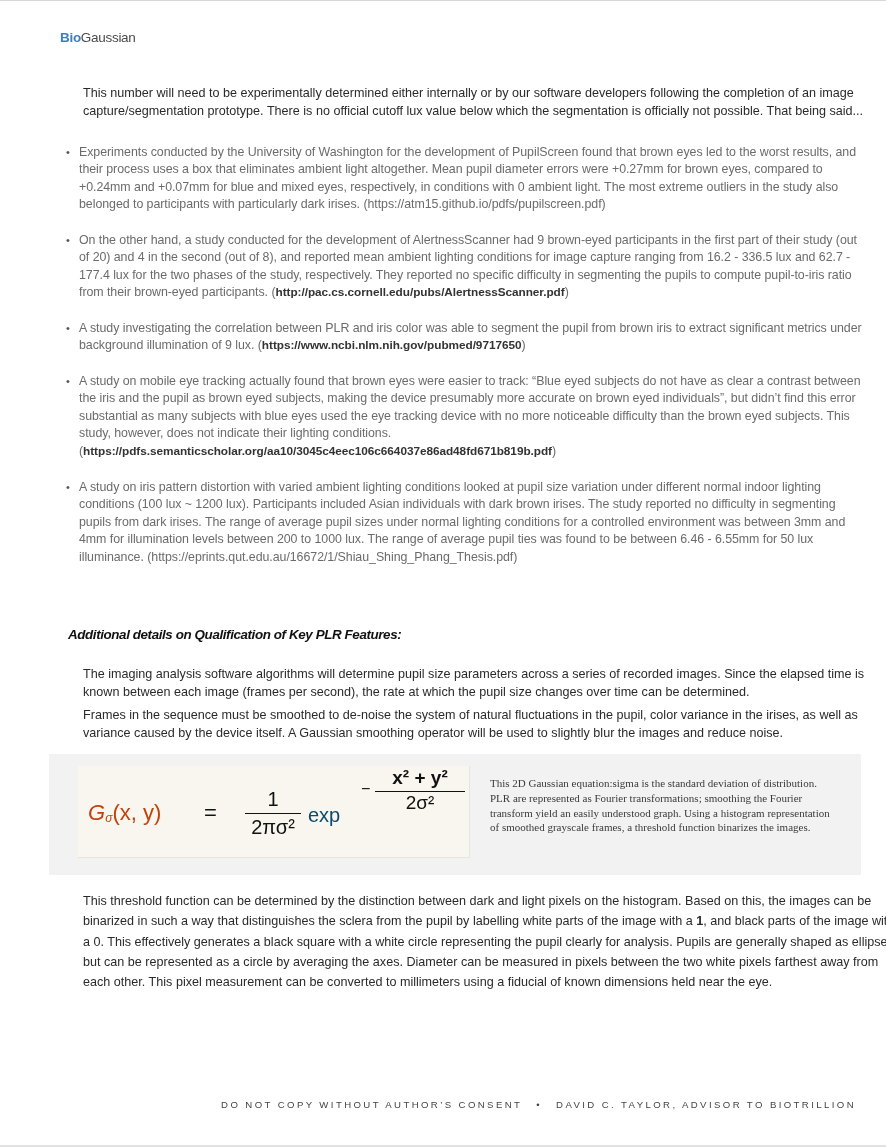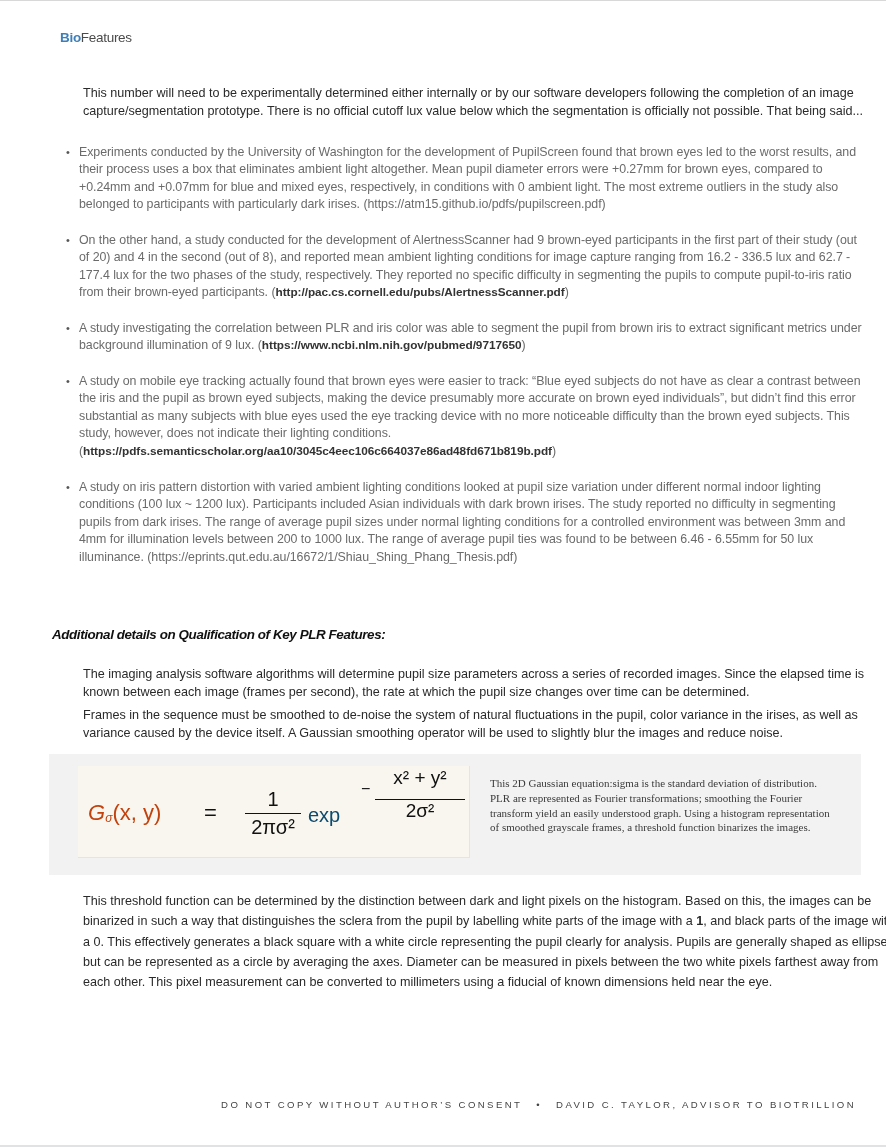--- a/index.html
+++ b/index.html
@@ -12,49 +12,49 @@
     .logo .bio { color: #3f7fb8; }
     .logo .tril { color: #4a4a4a; font-weight: normal; }
 
     .para { position: absolute; left: 52px; width: 812px; font-size: 12.6px; line-height: 17.6px; color: #2a2a2a; margin-left: 31px; }
     .bullets { position: absolute; left: 66px; width: 800px; list-style: none; }
     .bullets li { position: relative; padding-left: 13px; font-size: 12.4px; line-height: 17.4px; color: #6b6b6b; letter-spacing: -0.05px; }
     .bullets li::before { content: "\2022"; position: absolute; left: 0; top: 0; color: #555; font-size: 11px; }
     .bullets .url-bold { color: #333; font-weight: bold; font-size: 11.8px; }
     .bullets .url-plain { color: #6b6b6b; }
 
-    .section-title { position: absolute; left: 52px; top: 627px; font-size: 13.4px; font-weight: bold; font-style: italic; color: #111; letter-spacing: -0.4px; }
+    .section-title { position: absolute; left: 68px; top: 627px; font-size: 13.4px; font-weight: bold; font-style: italic; color: #111; letter-spacing: -0.4px; }
 
     .eq-panel { position: absolute; left: 49px; top: 754px; width: 812px; height: 121px; background: #f2f2f2; }
     .eq-box { position: absolute; left: 29px; top: 12px; width: 392px; height: 92px; background: #f8f6ee; border-right: 1px solid #e6e4dc; border-bottom: 1px solid #e6e4dc; }
     .eq-lhs { position: absolute; left: 10px; top: 34px; font-size: 22px; color: #c2410c; font-family: "Liberation Sans", sans-serif; }
     .eq-lhs sub { font-size: 12px; font-style: italic; vertical-align: -2px; }
     .eq-lhs i { font-style: italic; }
     .eq-eq { position: absolute; left: 126px; top: 34px; font-size: 22px; color: #111; }
     .eq-frac { position: absolute; left: 167px; top: 22px; width: 56px; text-align: center; font-size: 20px; color: #111; }
     .eq-frac .num { display: block; border-bottom: 1.5px solid #111; padding-bottom: 2px; }
     .eq-frac .den { display: block; padding-top: 2px; }
     .eq-exp { position: absolute; left: 230px; top: 38px; font-size: 20px; color: #0c4a6e; }
     .eq-sup { position: absolute; left: 283px; top: 0px; font-size: 19px; color: #111; }
     .eq-sup .minus { position: absolute; left: 0; top: 14px; font-size: 16px; }
     .eq-sup .fr { position: absolute; left: 14px; top: 0; width: 90px; text-align: center; }
-    .eq-sup .fr .num { display: block; border-bottom: 1.5px solid #111; padding-bottom: 9px; line-height: 24px; }
+    .eq-sup .fr .num { display: block; border-bottom: 1.5px solid #111; padding-bottom: 1px; line-height: 24px; font-weight: bold; }
     .eq-sup .fr .den { display: block; line-height: 22px; }
     .eq-caption { position: absolute; left: 441px; top: 22px; width: 340px; font-family: "Liberation Serif", serif; font-size: 11px; line-height: 14.8px; color: #3a3a3a; }
 
     .footer { position: absolute; left: 0; top: 1099px; width: 856px; text-align: right; font-size: 9.6px; letter-spacing: 2.4px; color: #444; }
     .footer .sep { display: inline-block; margin: 0 14px; }
   </style>
 </head>
 <body>
 
 <div class="top-rule"></div>
 
 <div class="logo">
-  <span class="bio">Bio</span><span class="tril">Features</span>
+  <span class="bio">Bio</span><span class="tril">Gaussian</span>
 </div>
 
 <p class="para" style="top:85px;">This number will need to be experimentally determined either internally or by our software developers following the completion of an image capture/segmentation prototype. There is no official cutoff lux value below which the segmentation is officially not possible. That being said...</p>
 
 <ul class="bullets" style="top:144px;">
   <li>
     <span>Experiments conducted by the University of Washington for the development of PupilScreen found that brown eyes led to the worst results, and their process uses a box that eliminates ambient light altogether. Mean pupil diameter errors were +0.27mm for brown eyes, compared to +0.24mm and +0.07mm for blue and mixed eyes, respectively, in conditions with 0 ambient light. The most extreme outliers in the study also belonged to participants with particularly dark irises. </span><span class="url-plain">(https://atm15.github.io/pdfs/pupilscreen.pdf)</span>
   </li>
 </ul>
 

